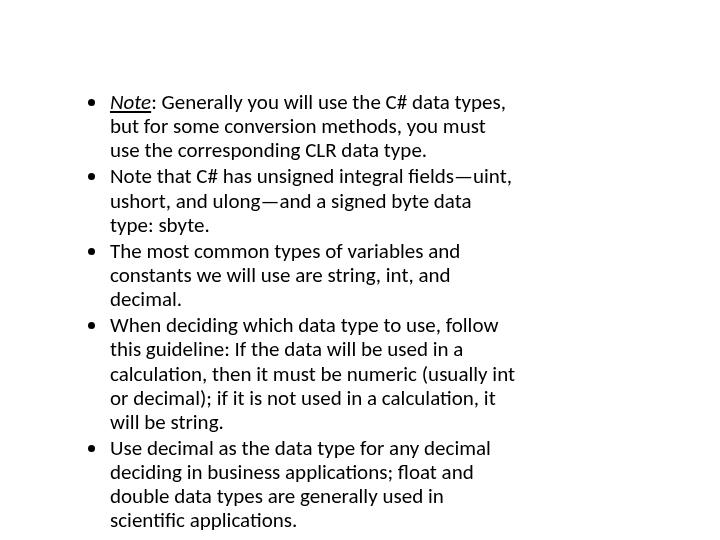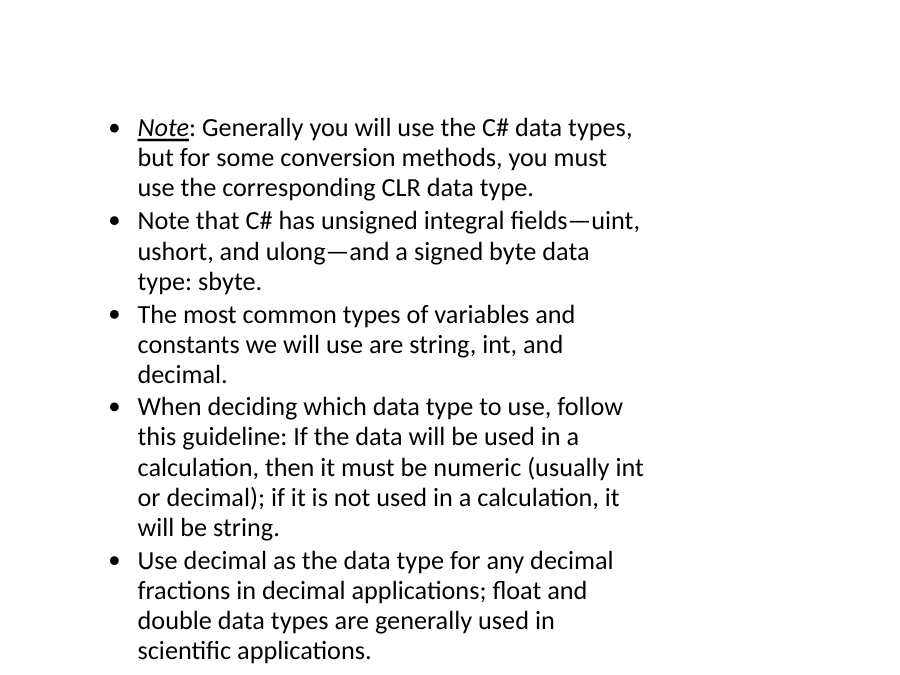--- a/index.html
+++ b/index.html
@@ -46,16 +46,16 @@
     <li>
       <span>Note that C# has unsigned integral fields—uint, ushort, and ulong—and a signed byte data type: sbyte.</span>
     </li>
     <li>
       <span>The most common types of variables and constants we will use are string, int, and decimal.</span>
     </li>
     <li>
       <span>When deciding which data type to use, follow this guideline: If the data will be used in a calculation, then it must be numeric (usually int or decimal); if it is not used in a calculation, it will be string.</span>
     </li>
     <li>
-      <span>Use decimal as the data type for any decimal fractions in decimal applications; float and double data types are generally used in scientific applications.</span>
+      <span>Use decimal as the data type for any decimal deciding in business applications; float and double data types are generally used in scientific applications.</span>
     </li>
   </ul>
 </div>
 
 </body></html>

